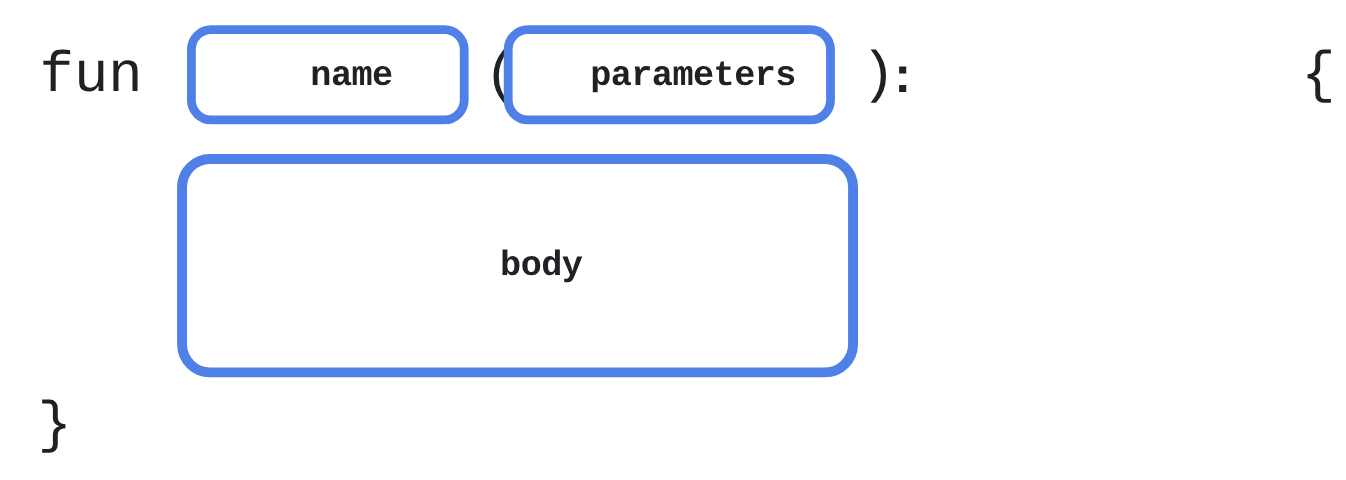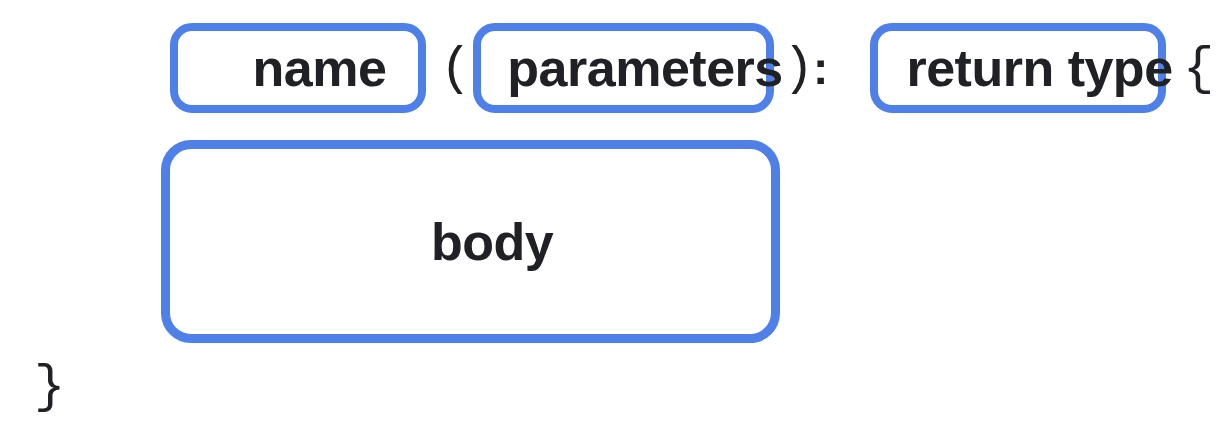--- a/index.html
+++ b/index.html
@@ -37,59 +37,57 @@
   
   .chip{
     position:absolute;
     box-sizing:border-box;
     border:8px solid var(--accent);
     border-radius:22px;
     background:var(--bg);
     display:flex;align-items:center;justify-content:center;
   }
   .chip-label{
-    font-family:Liberation Sans, sans-serif;
+    font-family:Liberation Mono, monospace;
     font-weight:700;
-    font-size:52px;
+    font-size:32px;
     letter-spacing:-0.5px;
     color:var(--ink);
     white-space:pre;
     margin-left:43px;
   }
   .chip-name{left:170px;top:23px;width:256px;height:90px;}
-  .chip-params{left:473px;top:23px;width:301px;height:90px;}
+  .chip-params{left:458px;top:23px;width:301px;height:90px;}
   .chip-return{left:870px;top:23px;width:296px;height:90px;}
   .chip-body{
     left:161px;top:140px;width:619px;height:203px;
     border-width:9px;border-radius:30px;
   }
 </style>
 </head>
 <body>
 
 <div class="canvas">
 
+  <span class="mono kw">fun</span>
 
   <div class="chip chip-name">
     <span class="chip-label">name</span>
   </div>
 
   <span class="mono p-open">(</span>
 
   <div class="chip chip-params">
     <span class="chip-label">parameters</span>
   </div>
 
   <span class="mono p-close">)</span>
 
   <span class="colon">:</span>
 
-  <div class="chip chip-return">
-    <span class="chip-label">return type</span>
-  </div>
 
   <span class="mono b-open">{</span>
 
   <div class="chip chip-body">
     <span class="chip-label">body</span>
   </div>
 
   <span class="mono b-close">}</span>
 
 </div>

